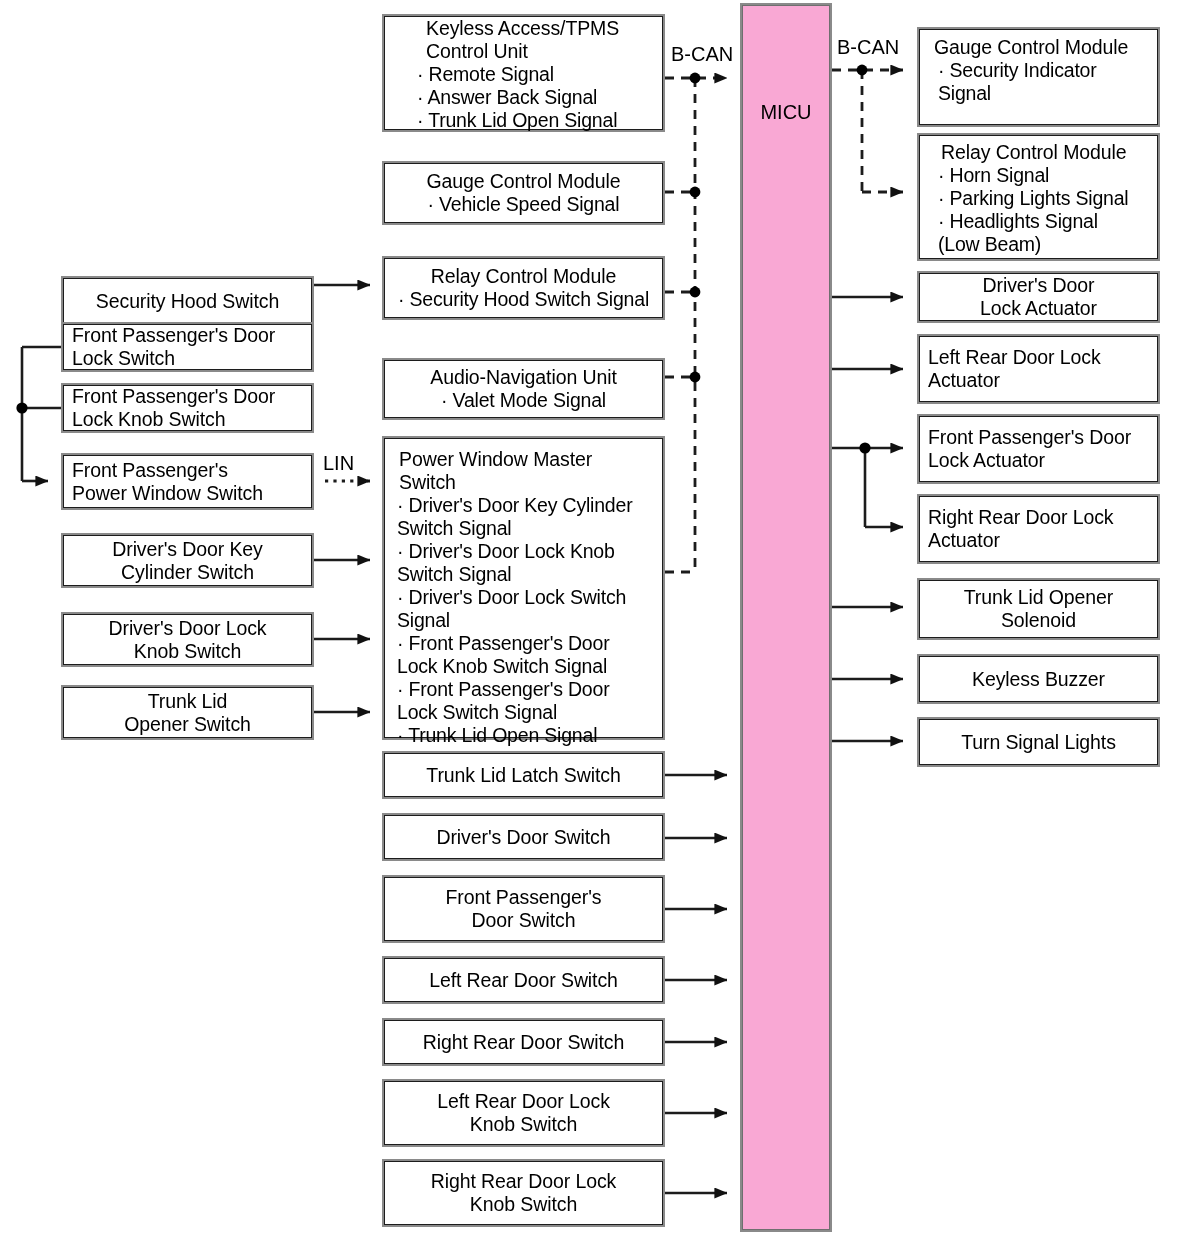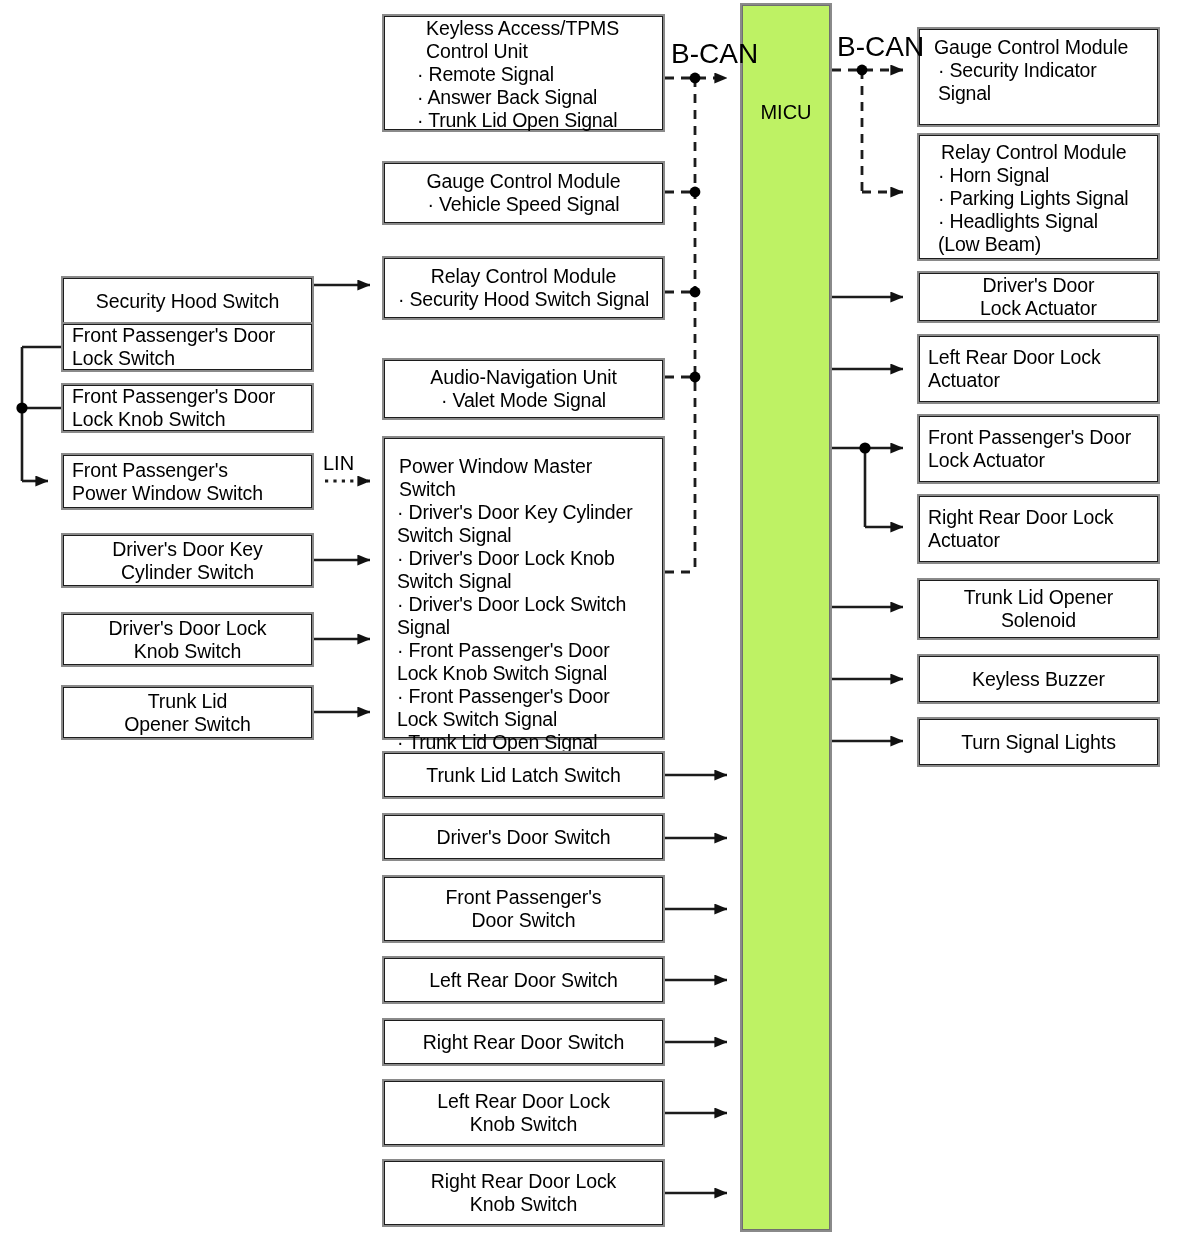--- a/index.html
+++ b/index.html
@@ -29,34 +29,34 @@
   .ttl{font-size:19.5px;line-height:23px;letter-spacing:-0.1px;}
   .center{text-align:center;}
   .left{text-align:left;}
   .sig{font-size:19.5px;line-height:23px;letter-spacing:-0.2px;text-align:left;}
   .sig .row{white-space:normal;}
   .gap{height:9px;}
 
   .micu{
     position:absolute;
     box-sizing:border-box;
-    background:#bef264;
+    background:#f9a8d4;
     border:2px solid #8a8a8a;
   }
   .micu .inner{
     position:absolute;left:0;top:0;width:100%;height:100%;
     box-sizing:border-box;border:1px solid #6f6f6f;
   }
   .micu .lbl{
     position:absolute;left:0;top:96px;width:100%;
     text-align:center;font-size:20px;
   }
 
   .buslbl{
-    position:absolute;font-size:28px;line-height:22px;white-space:nowrap;
+    position:absolute;font-size:20px;line-height:22px;white-space:nowrap;
   }
   .linlbl{
     position:absolute;font-size:20px;line-height:22px;white-space:nowrap;
   }
   .dot{fill:#000;}
 </style>
 </head>
 <body>
 
 <div id="canvas">
@@ -205,21 +205,21 @@
   <div class="box" style="left:382px;top:358px;width:283px;height:62px;">
     <div class="inner">
       <div class="ttl center">Audio-Navigation Unit</div>
       <div class="sig" style="text-align:center;">
           <div class="row">· Valet Mode Signal</div>
         </div>
     </div>
   </div>
 
   <div class="box" style="left:382px;top:436px;width:283px;height:304px;">
-    <div class="inner" style="justify-content:flex-start;padding-top:16px;">
+    <div class="inner" style="justify-content:flex-start;padding-top:9px;">
       <div class="ttl left" style="padding-left:6px;">Power Window Master Switch</div>
       <div class="gap"></div>
       <div class="sig" style="padding-left:4px;">
           <div class="row">· Driver's Door Key Cylinder Switch Signal</div>
           <div class="row">· Driver's Door Lock Knob Switch Signal</div>
           <div class="row">· Driver's Door Lock Switch Signal</div>
           <div class="row">· Front Passenger's Door Lock Knob Switch Signal</div>
           <div class="row">· Front Passenger's Door Lock Switch Signal</div>
           <div class="row">· Trunk Lid Open Signal</div>
         </div>

